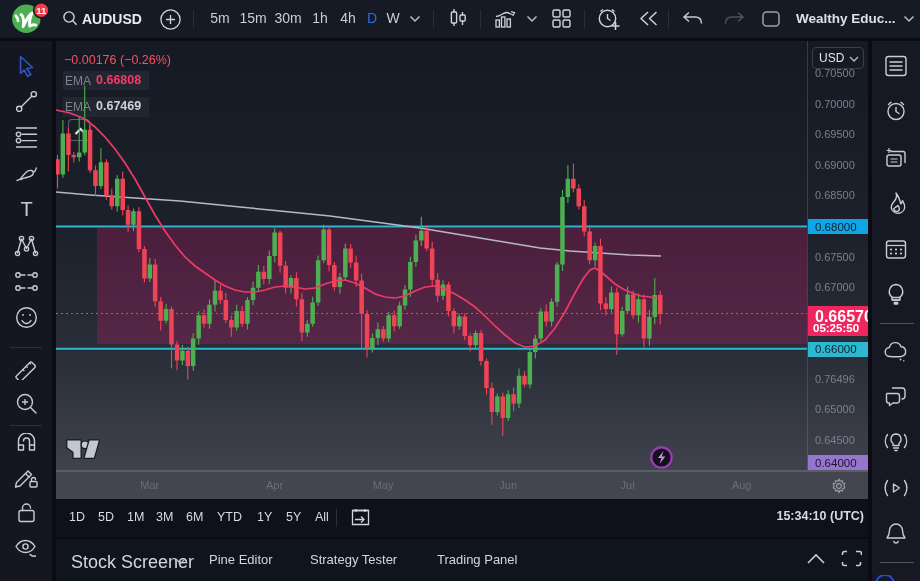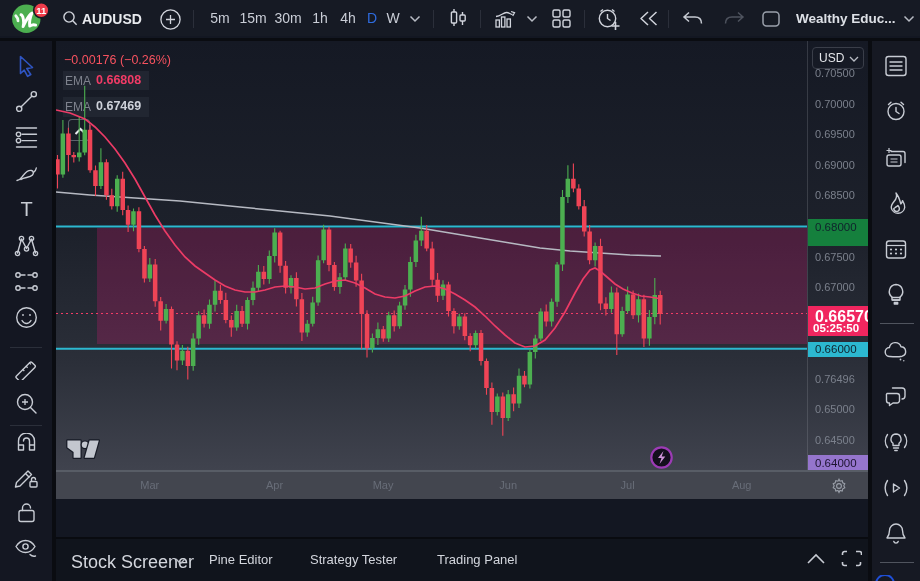--- a/index.html
+++ b/index.html
@@ -76,21 +76,21 @@
     <div class="plabel" style="top:67.0px">0.70500</div>
     <div class="plabel" style="top:97.5px">0.70000</div>
     <div class="plabel" style="top:128.1px">0.69500</div>
     <div class="plabel" style="top:158.7px">0.69000</div>
     <div class="plabel" style="top:189.3px">0.68500</div>
     <div class="plabel" style="top:250.60000000000002px">0.67500</div>
     <div class="plabel" style="top:281.2px">0.67000</div>
     <div class="plabel" style="top:372.8px">0.76496</div>
     <div class="plabel" style="top:403.4px">0.65000</div>
     <div class="plabel" style="top:434.0px">0.64500</div>
-    <div class="abs" style="left:808px;top:219.0px;width:60px;height:27px;background:#15803d;z-index:7">
+    <div class="abs" style="left:808px;top:219.0px;width:60px;height:15px;background:#0ea5e9;z-index:7">
       <div class="t" style="left:7px;top:1.5px;font-size:11.5px;color:#10222c">0.68000</div>
     </div>
     <div class="abs" style="left:808px;top:341.5px;width:60px;height:15px;background:#2cb8d0;z-index:7">
       <div class="t" style="left:7px;top:1.5px;font-size:11.5px;color:#10222c">0.66000</div>
     </div>
     <div class="abs" style="left:808px;top:306px;width:60px;height:30px;background:#f0265f;z-index:7">
       <div class="t" style="left:7px;top:2px;font-size:16px;font-weight:bold;color:#fff">0.66570</div>
       <div class="t" style="left:5px;top:16px;font-size:11.5px;font-weight:bold;color:#fff">05:25:50</div>
     </div>
     <div class="abs" style="left:808px;top:455px;width:60px;height:15px;background:#9575cd;z-index:7">
@@ -103,20 +103,38 @@
       <div class="mon" style="left:218.60000000000002px;transform:translateX(-50%)">Apr</div>
       <div class="mon" style="left:327.1px;transform:translateX(-50%)">May</div>
       <div class="mon" style="left:452.2px;transform:translateX(-50%)">Jun</div>
       <div class="mon" style="left:571.6px;transform:translateX(-50%)">Jul</div>
       <div class="mon" style="left:685.7px;transform:translateX(-50%)">Aug</div>
       <svg class="abs" style="left:775px;top:6px" width="16" height="16" viewBox="0 0 16 16">
         <path d="M8 1.2l1 2 2.2-.6 .6 2.2 2 1-1 2 1 2-2 1-.6 2.2-2.2-.6-1 2-1-2-2.2.6-.6-2.2-2-1 1-2-1-2 2-1 .6-2.2 2.2.6z" fill="none" stroke="#9ba0aa" stroke-width="1.1"></path>
         <circle cx="8" cy="8" r="2.4" fill="none" stroke="#9ba0aa" stroke-width="1.1"></circle>
       </svg>
     </div>
+<div id="intbar" class="abs">
+      <div class="t" style="left:13px;top:11px;font-size:12.5px;color:#d7dae0">1D</div>
+      <div class="t" style="left:42px;top:11px;font-size:12.5px;color:#d7dae0">5D</div>
+      <div class="t" style="left:71px;top:11px;font-size:12.5px;color:#d7dae0">1M</div>
+      <div class="t" style="left:100px;top:11px;font-size:12.5px;color:#d7dae0">3M</div>
+      <div class="t" style="left:130px;top:11px;font-size:12.5px;color:#d7dae0">6M</div>
+      <div class="t" style="left:161px;top:11px;font-size:12.5px;color:#d7dae0">YTD</div>
+      <div class="t" style="left:201px;top:11px;font-size:12.5px;color:#d7dae0">1Y</div>
+      <div class="t" style="left:230px;top:11px;font-size:12.5px;color:#d7dae0">5Y</div>
+      <div class="t" style="left:259px;top:11px;font-size:12.5px;color:#d7dae0">All</div>
+      <div class="abs" style="left:280px;top:10px;width:1px;height:18px;background:#2b2f3a"></div>
+      <svg class="abs" style="left:294px;top:9px" width="21" height="20" viewBox="0 0 21 20">
+        <path d="M6 1v3M15 1v3M2.5 2.5h16a 0 0 0 0 0 0v6" fill="none" stroke="#d1d4dc" stroke-width="1.3"></path>
+        <path d="M2.5 2.5h16v14h-16z" fill="none" stroke="#d1d4dc" stroke-width="1.3"></path>
+        <path d="M5 11.5h9M11 8.5l3 3-3 3" fill="none" stroke="#d1d4dc" stroke-width="1.3"></path>
+      </svg>
+      <div class="t" style="right:4px;top:10px;font-size:12.5px;font-weight:600;color:#d7dae0">15:34:10 (UTC)</div>
+    </div>
 <div id="botgap" class="abs"></div>
 <div id="botbar" class="abs">
       <div class="t" style="left:15px;top:13px;font-size:18px;color:#d3d6dd">Stock Screener</div>
       <svg class="abs" style="left:119px;top:19px" width="11" height="7" viewBox="0 0 11 7">
         <path d="M1 1l4.5 4.5L10 1" stroke="#b8bcc4" stroke-width="1.4" fill="none"></path>
       </svg>
       <div class="t" style="left:153px;top:13px;font-size:13px;color:#d3d6dd">Pine Editor</div>
       <div class="t" style="left:254px;top:13px;font-size:13px;color:#d3d6dd">Strategy Tester</div>
       <div class="t" style="left:381px;top:13px;font-size:13px;color:#d3d6dd">Trading Panel</div>
       <svg class="abs" style="left:750px;top:14px" width="20" height="12" viewBox="0 0 20 12">

